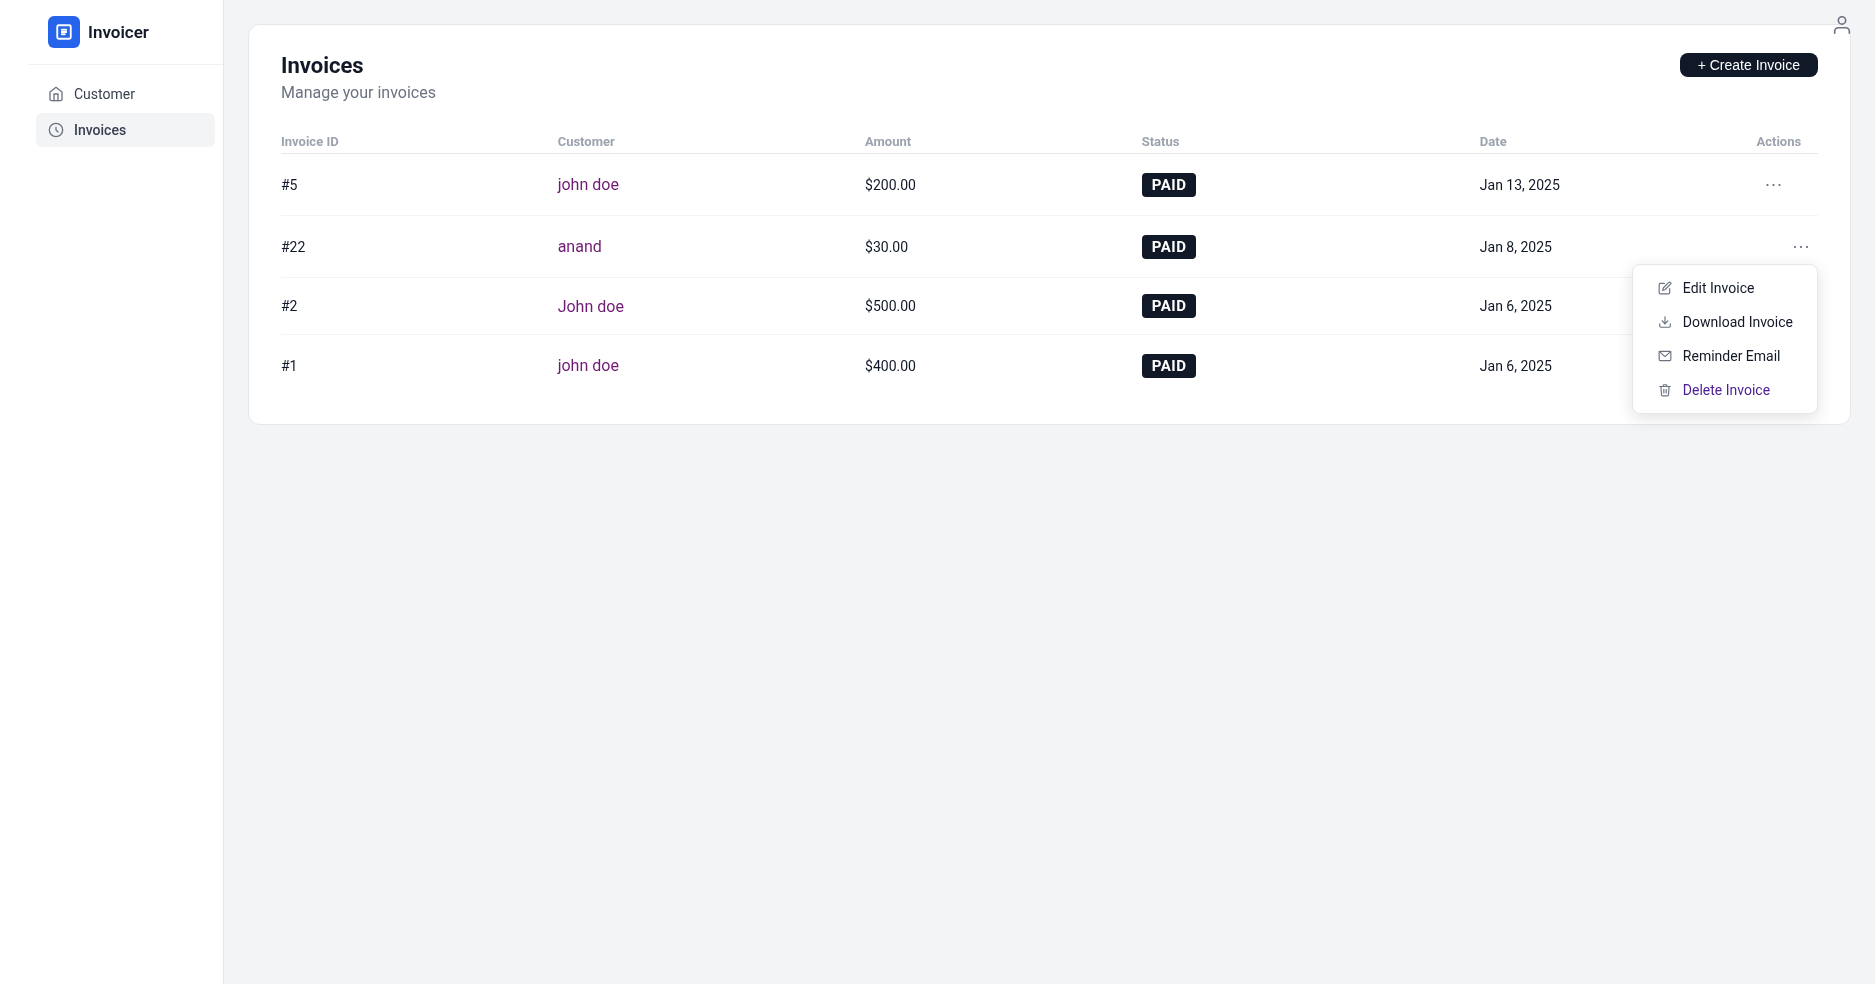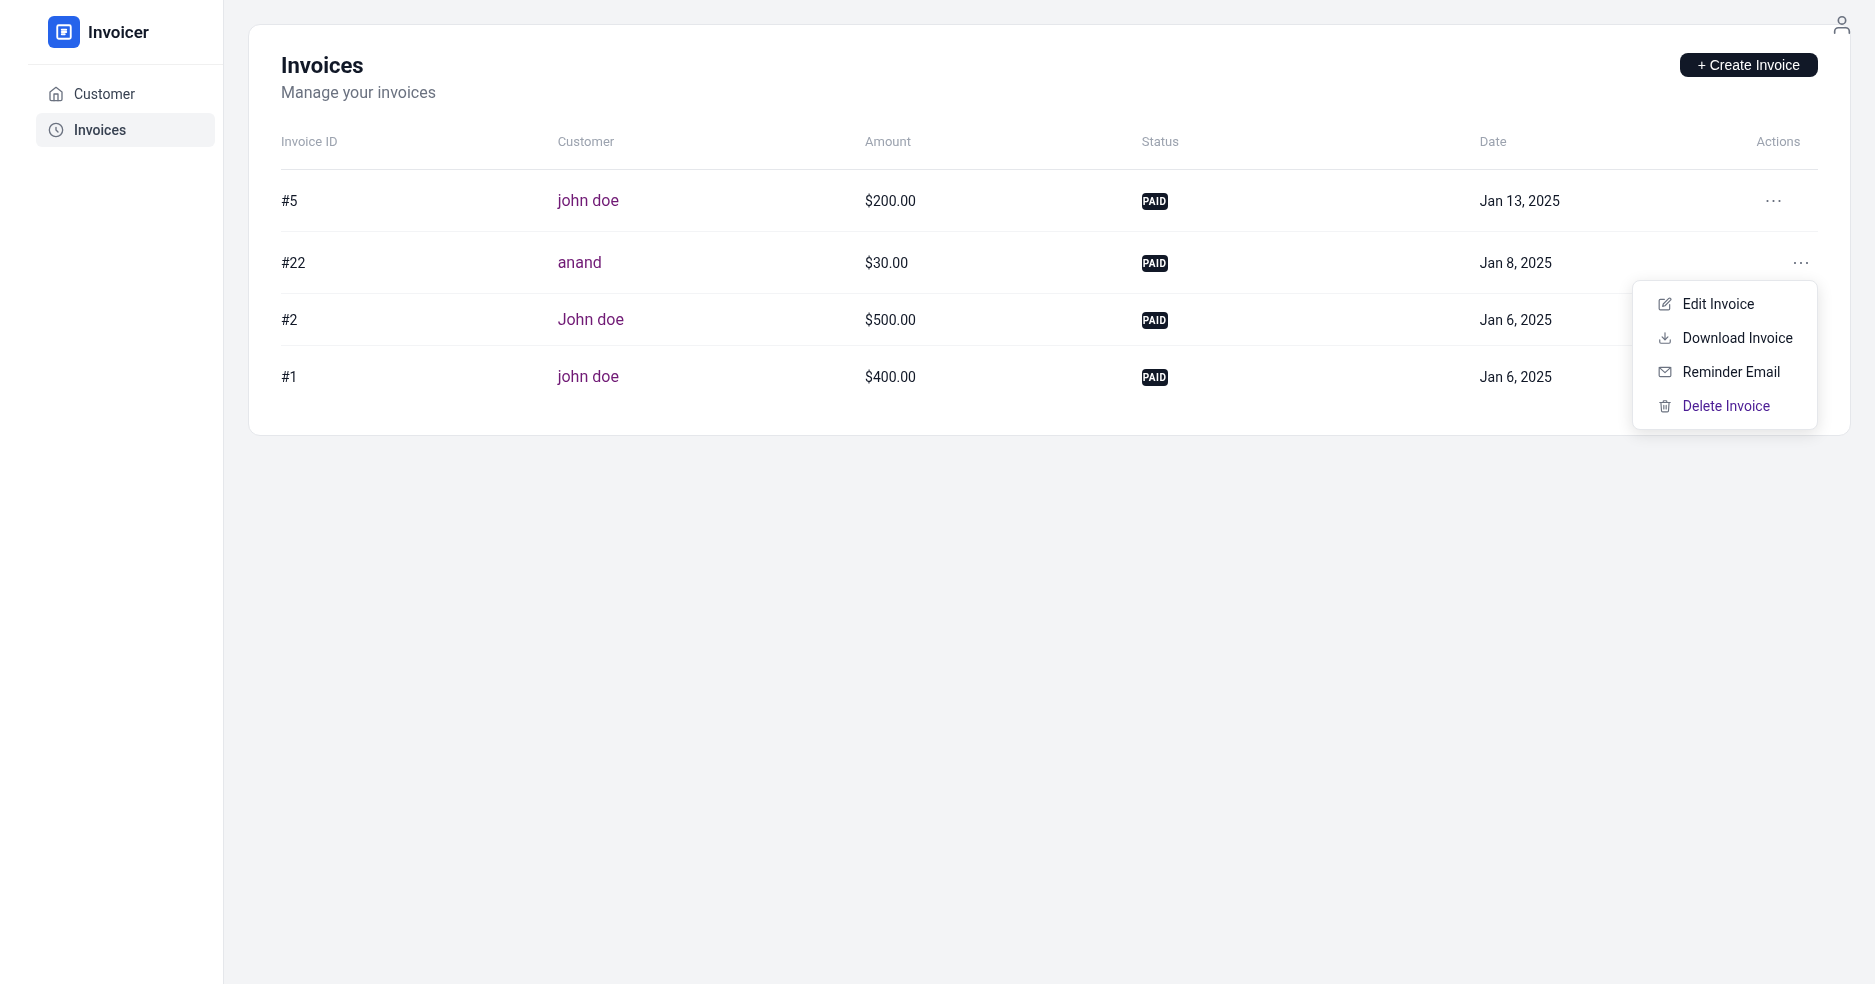--- a/index.html
+++ b/index.html
@@ -141,22 +141,22 @@
 
     
     .invoice-table {
       width: 100%;
       border-collapse: collapse;
     }
     .invoice-table th {
       text-align: left;
       font-size: 13px;
       color: #9ca3af;
-      font-weight: 400;
-      padding: 8px 0 20px 0;
+      font-weight: 700;
+      padding: 8px 0 4px 0;
       border-bottom: 1px solid #e5e7eb;
     }
     .invoice-table th:last-child {
       text-align: left;
     }
     .invoice-table td {
       padding: 16px 0;
       font-size: 14px;
       color: #111827;
       border-bottom: 1px solid #f3f4f6;
@@ -174,23 +174,23 @@
     .col-actions { width: 4%; text-align: right; }
 
     .customer-link {
       color: #701a75;
       text-decoration: none;
       font-size: 16px;
     }
 
     .badge {
       display: inline-block;
-      padding: 3px 1px;
+      padding: 3px 10px;
       border-radius: 4px;
-      font-size: 10px;
+      font-size: 15px;
       font-weight: 700;
       letter-spacing: 0.5px;
     }
     .badge-paid {
       background: #111827;
       color: #ffffff;
     }
     .badge-pending {
       background: #111827;
       color: #ffffff;

